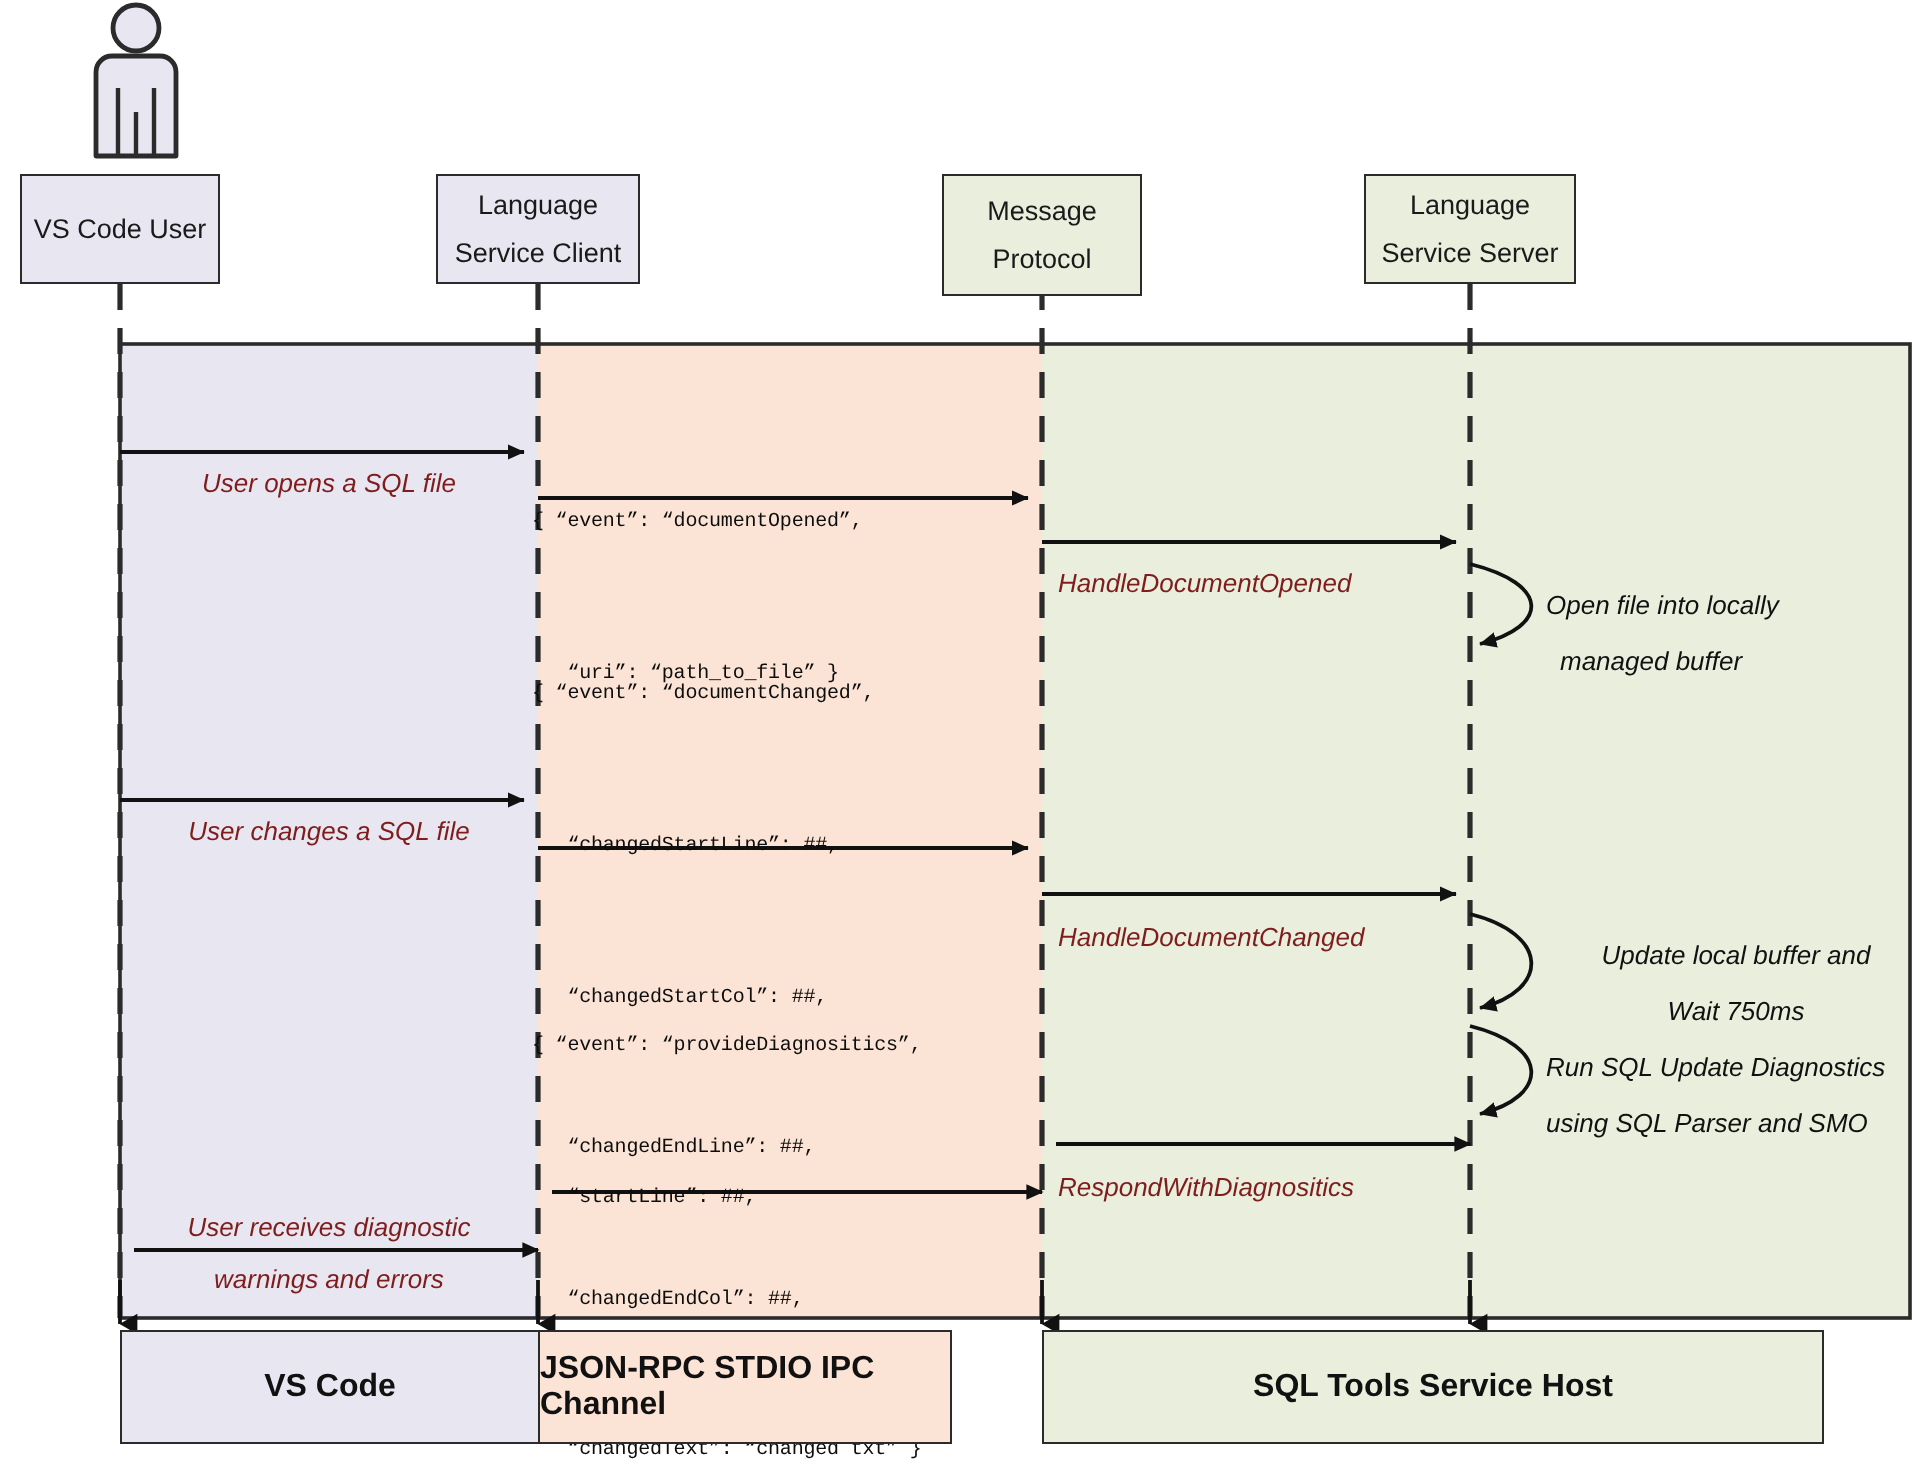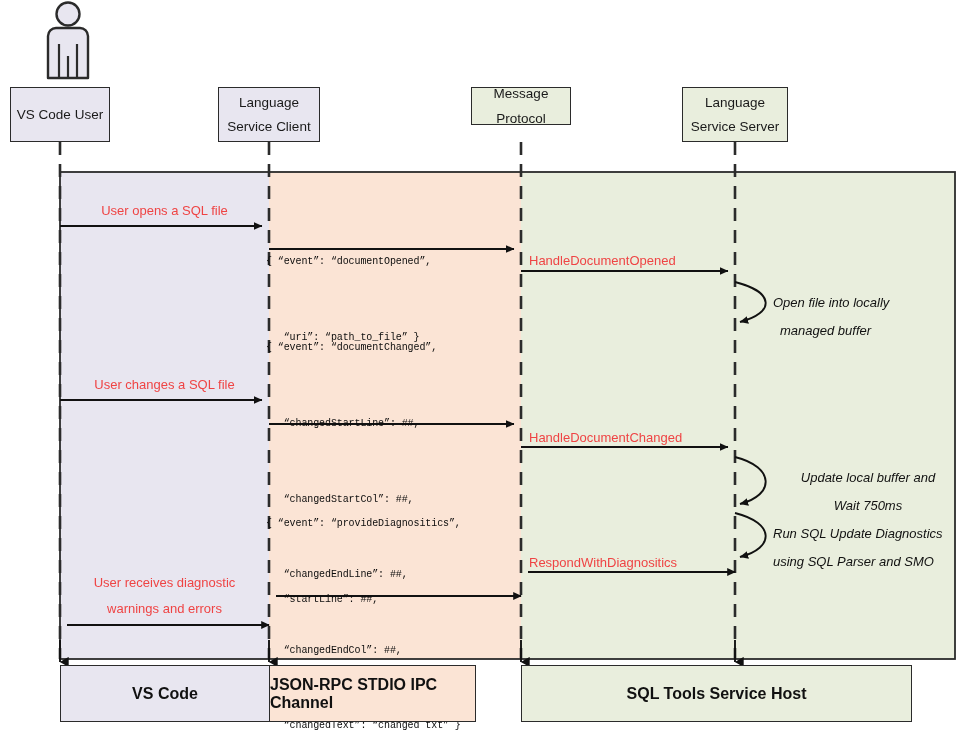--- a/index.html
+++ b/index.html
@@ -48,25 +48,27 @@
     display: flex;
     align-items: center;
     justify-content: center;
     font-size: 16px;
     font-weight: bold;
     color: #111111;
   }
 
   .msg-label {
     position: absolute;
+    font-style: italic;
     font-size: 13px;
-    color: #ef4444;
+    color: #7f1d1d;
     white-space: nowrap;
     text-align: center;
     line-height: 25px;
+    margin-top: 31px;
   }
   .msg-label.two-line { line-height: 26px; }
 
   .json-block {
     position: absolute;
     font-family: "Liberation Mono", "DejaVu Sans Mono", monospace;
     font-size: 10px;
     color: #0d0d0d;
     white-space: pre;
     line-height: 25.2px;
@@ -160,21 +162,21 @@
 
   <div class="lane-box" style="left:10px; top:87px; width:100px; height:55px; background:#e8e6f0;">
     <span class="ln">VS Code User</span>
   </div>
 
   <div class="lane-box" style="left:218px; top:87px; width:102px; height:55px; background:#e8e6f0;">
     <span class="ln">Language</span>
     <span class="ln">Service Client</span>
   </div>
 
-  <div class="lane-box" style="left:471px; top:87px; width:100px; height:38px; background:#e9eedd;">
+  <div class="lane-box" style="left:471px; top:87px; width:100px; height:61px; background:#e9eedd;">
     <span class="ln">Message</span>
     <span class="ln">Protocol</span>
   </div>
 
   <div class="lane-box" style="left:682px; top:87px; width:106px; height:55px; background:#e9eedd;">
     <span class="ln">Language</span>
     <span class="ln">Service Server</span>
   </div>
 
   <div class="msg-label" style="left:60px; top:198px; width:209px;">User opens a SQL file</div>

